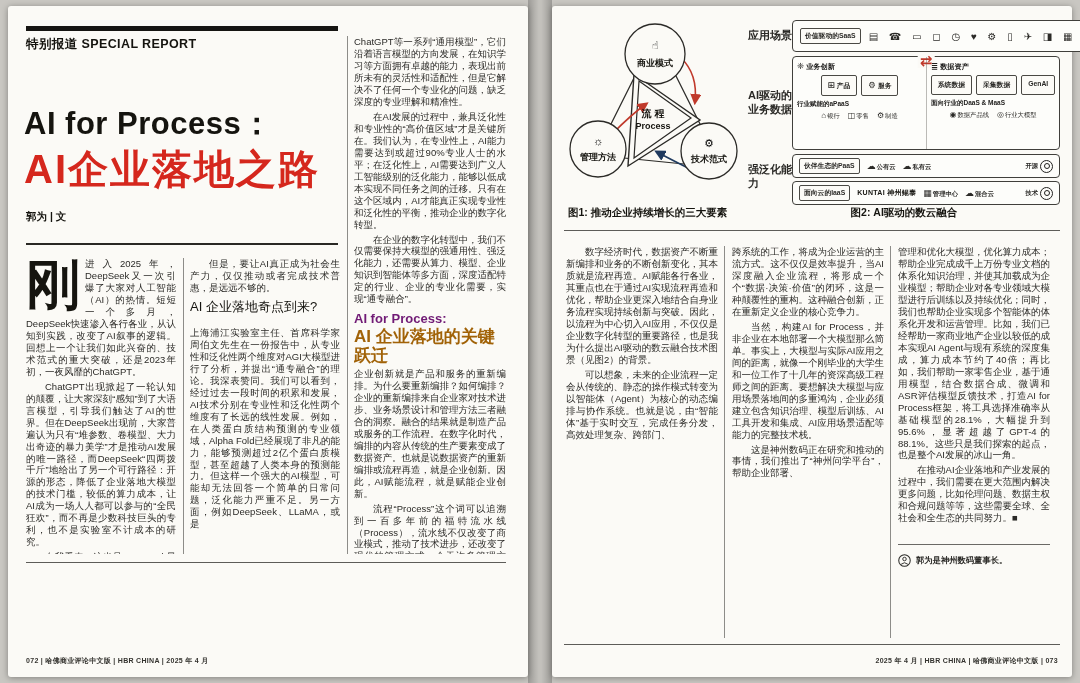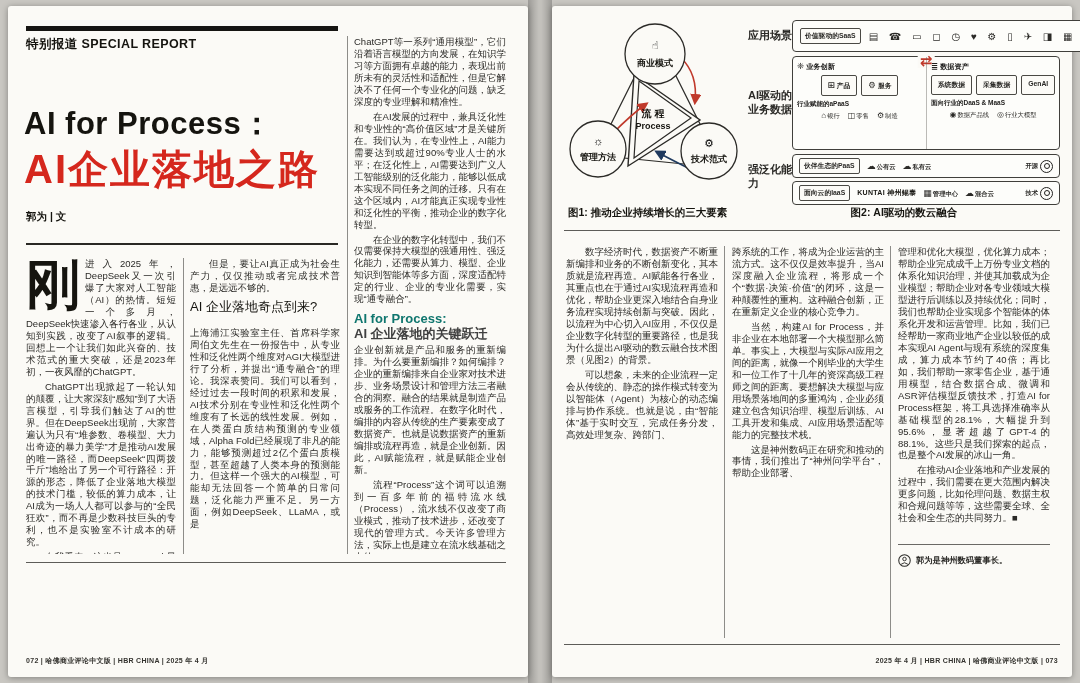--- a/index.html
+++ b/index.html
@@ -21,22 +21,22 @@
   .rule{background:#292824}
   .hr-title{left:18px;top:237px;width:312px;height:2px}
   .hr-pagebottom{height:1px;background:#5d5c58}
   
   .col{position:absolute;overflow:hidden}
   .vdiv{position:absolute;width:1px;background:#8d8c88}
   p.b{font-size:9.5px;line-height:1.26;text-align:justify;color:#2b2a27;margin:0 0 3px}
   p.ind{text-indent:2em}
   .dropcap{float:left;font-size:54px;line-height:.9;font-weight:900;color:#15140f;margin:2px 5px 0 0}
   .h2{font-size:13px;font-weight:400;color:#15140f;margin:6px 0 12px;line-height:1.15}
-  .h2b{font-size:13px;font-weight:900;color:#0f766e;margin:7px 0 0;line-height:1.12}
-  .h2c{font-size:13px;font-weight:900;color:#404040;margin:0 0 3px;line-height:1.12}
+  .h2b{font-size:13px;font-weight:900;color:#701a75;margin:7px 0 0;line-height:1.12}
+  .h2c{font-size:17px;font-weight:900;color:#a16207;margin:0 0 3px;line-height:1.12}
   .footer{font-size:7px;font-weight:700;color:#34332f;letter-spacing:.3px}
   
   .figcap{font-size:10.5px;font-weight:900;color:#15140f}
   
   .fig2{left:196px;top:14px;width:312px;height:180px}
   .f2row{display:flex;align-items:stretch;margin-bottom:4px}
   .f2label{width:44px;flex:none;font-size:11px;font-weight:800;color:#2b2a27;display:flex;align-items:center;line-height:1.25}
   .f2box{flex:1;border:1px solid #403f3b;border-radius:4px;background:#fdfdfa;position:relative}
   .minibox{border:1px solid #4a4944;border-radius:2px;font-size:6.8px;font-weight:700;color:#2b2a27;padding:2px 4px;background:#fcfbf7;white-space:nowrap}
   .devicons{font-size:10px;color:#2b2a27;letter-spacing:4px;white-space:nowrap}

